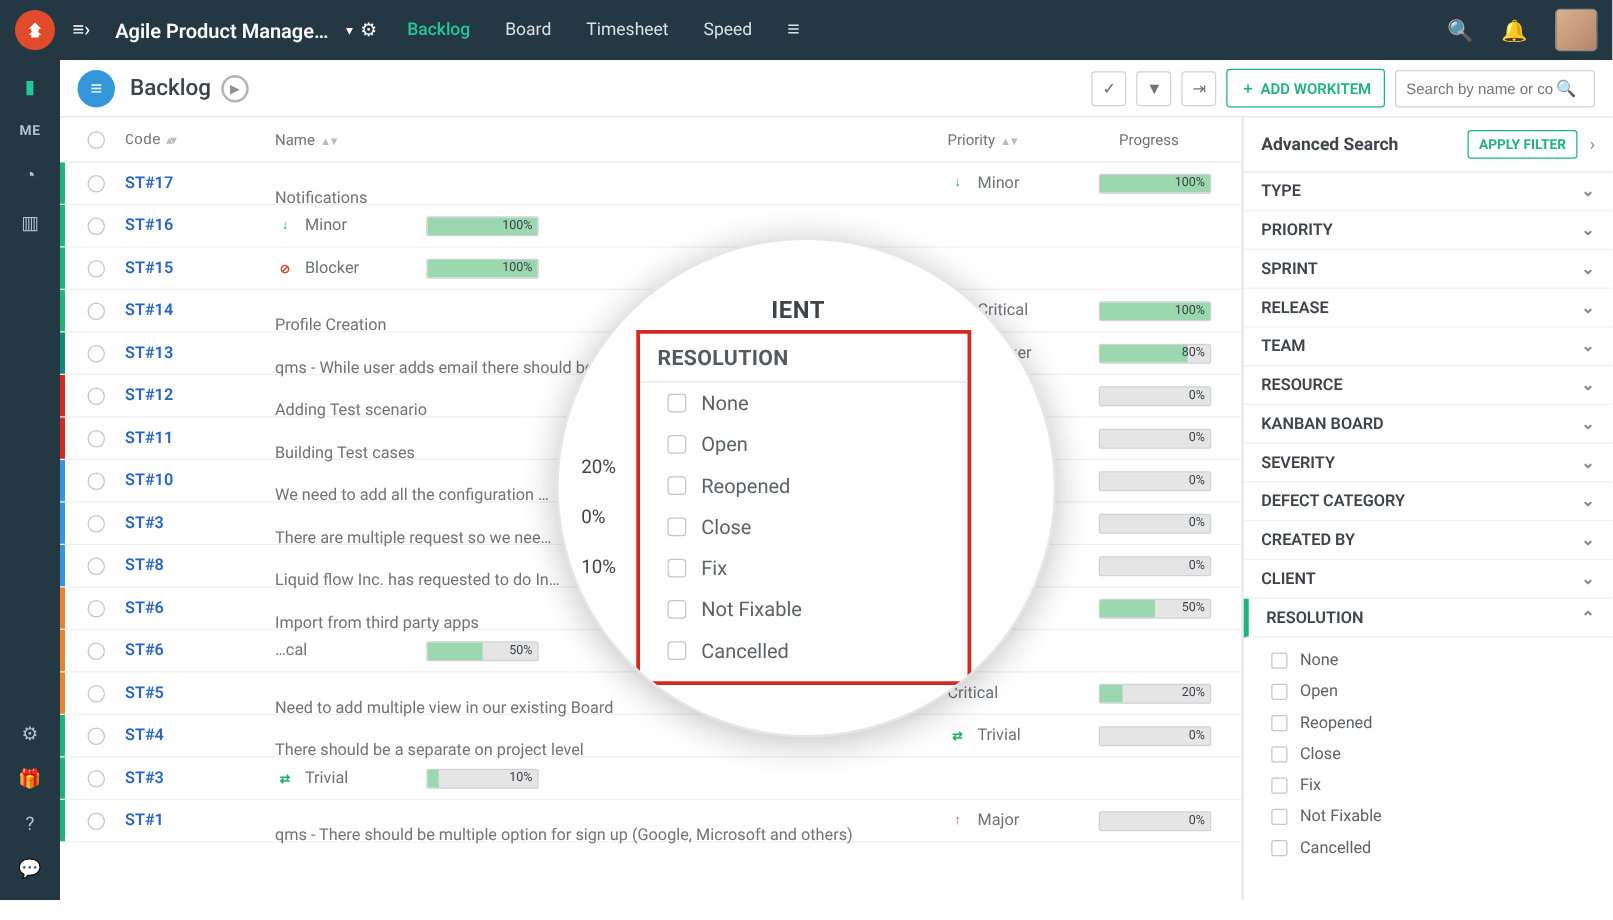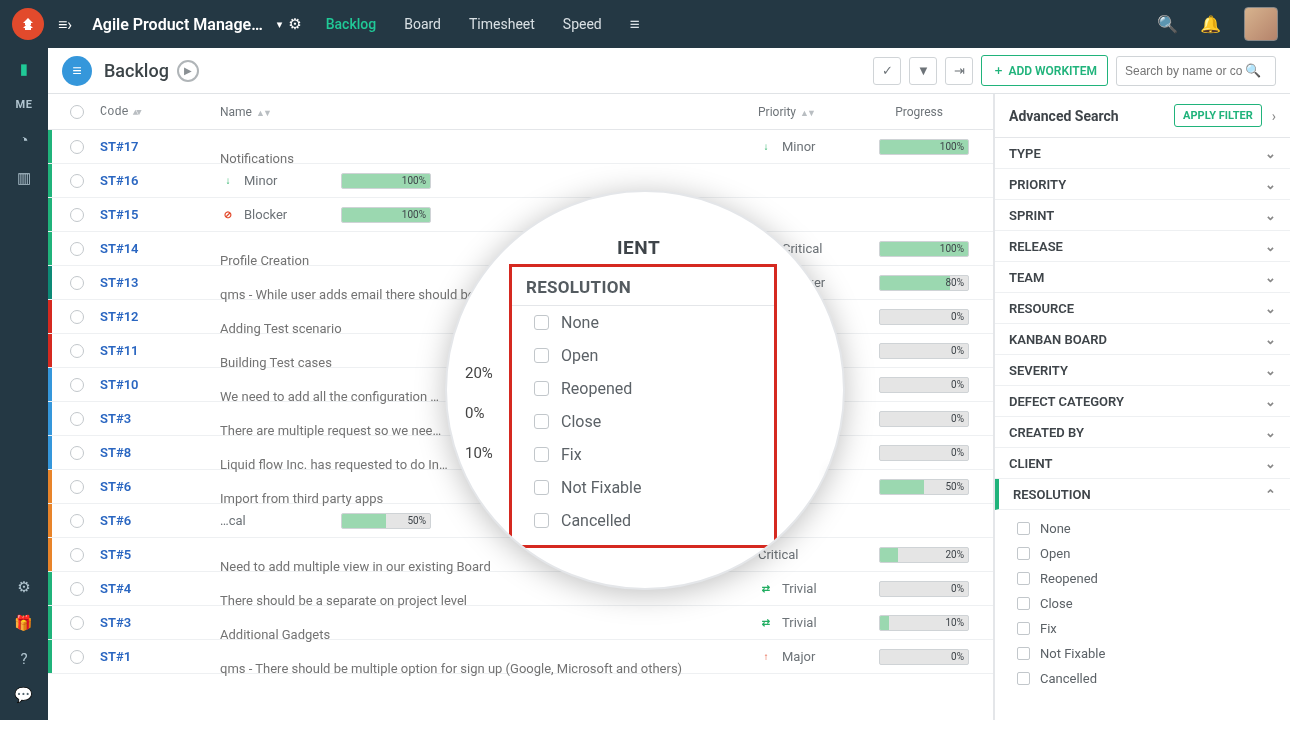--- a/index.html
+++ b/index.html
@@ -382,21 +382,20 @@
                 <div class="fill" style="width:0%"></div>
                 <span class="txt">0%</span>
               </div>
             </div>
           </div>
           <div class="trow" style="--sc: #20b37b;">
     <div class="td-check">
               <span class="chk"></span>
             </div>
     <div class="td-code">ST#3</div>
-    <div class="td-name">Additional Gadgets</div>
     <div class="td-prio">
               <span class="pi trivial">⇄</span>
               <span>Trivial</span>
             </div>
     <div class="td-prog">
               <div class="prog">
                 <div class="fill" style="width:10%"></div>
                 <span class="txt">10%</span>
               </div>
             </div>

